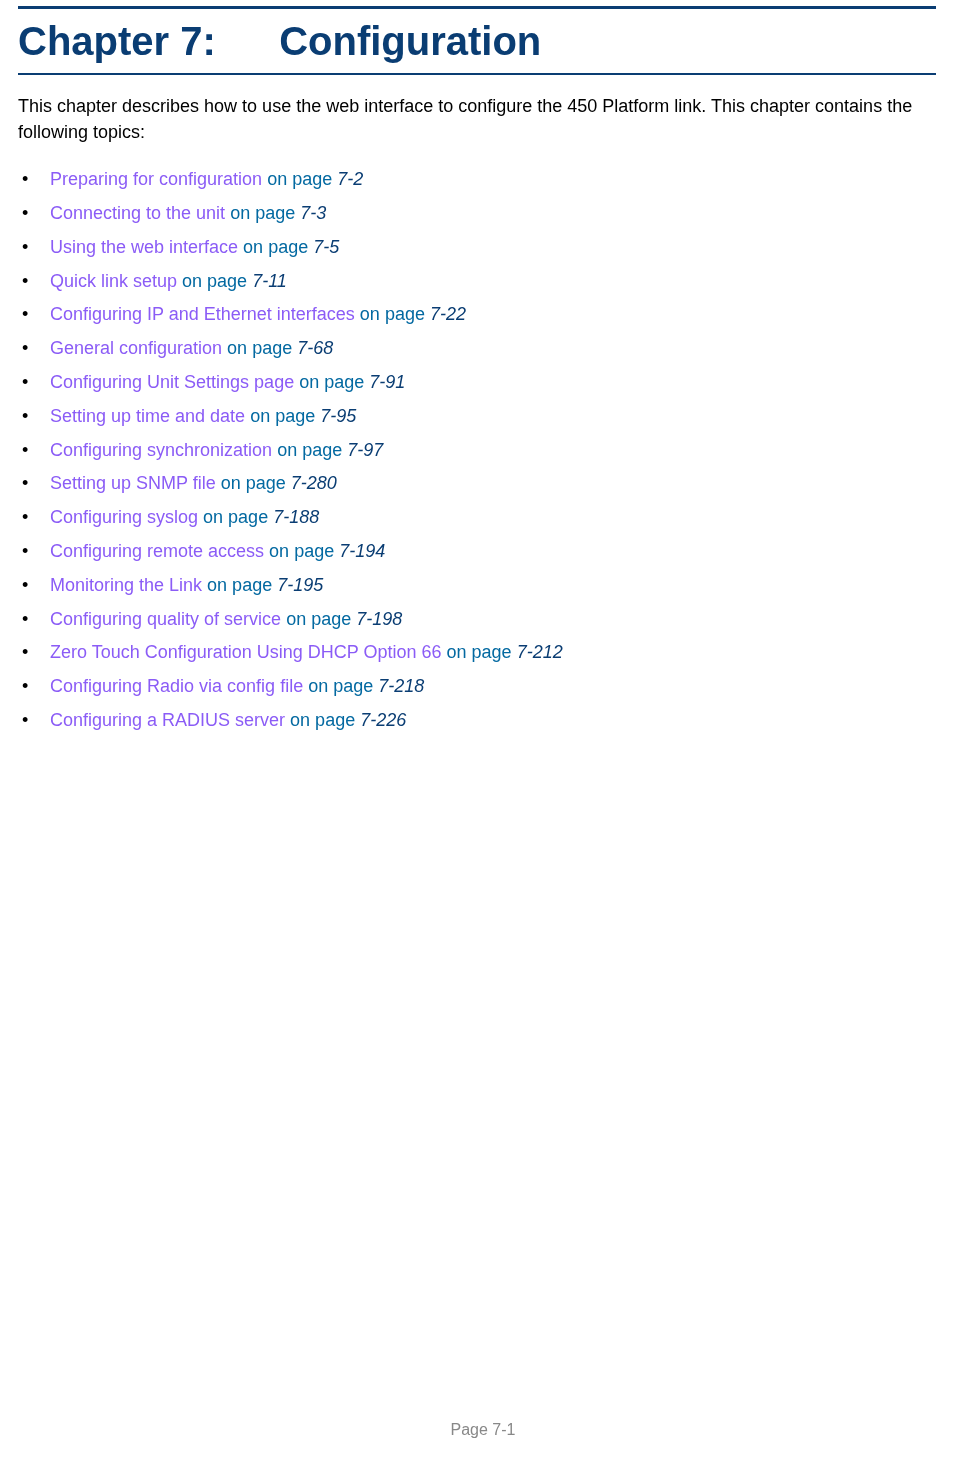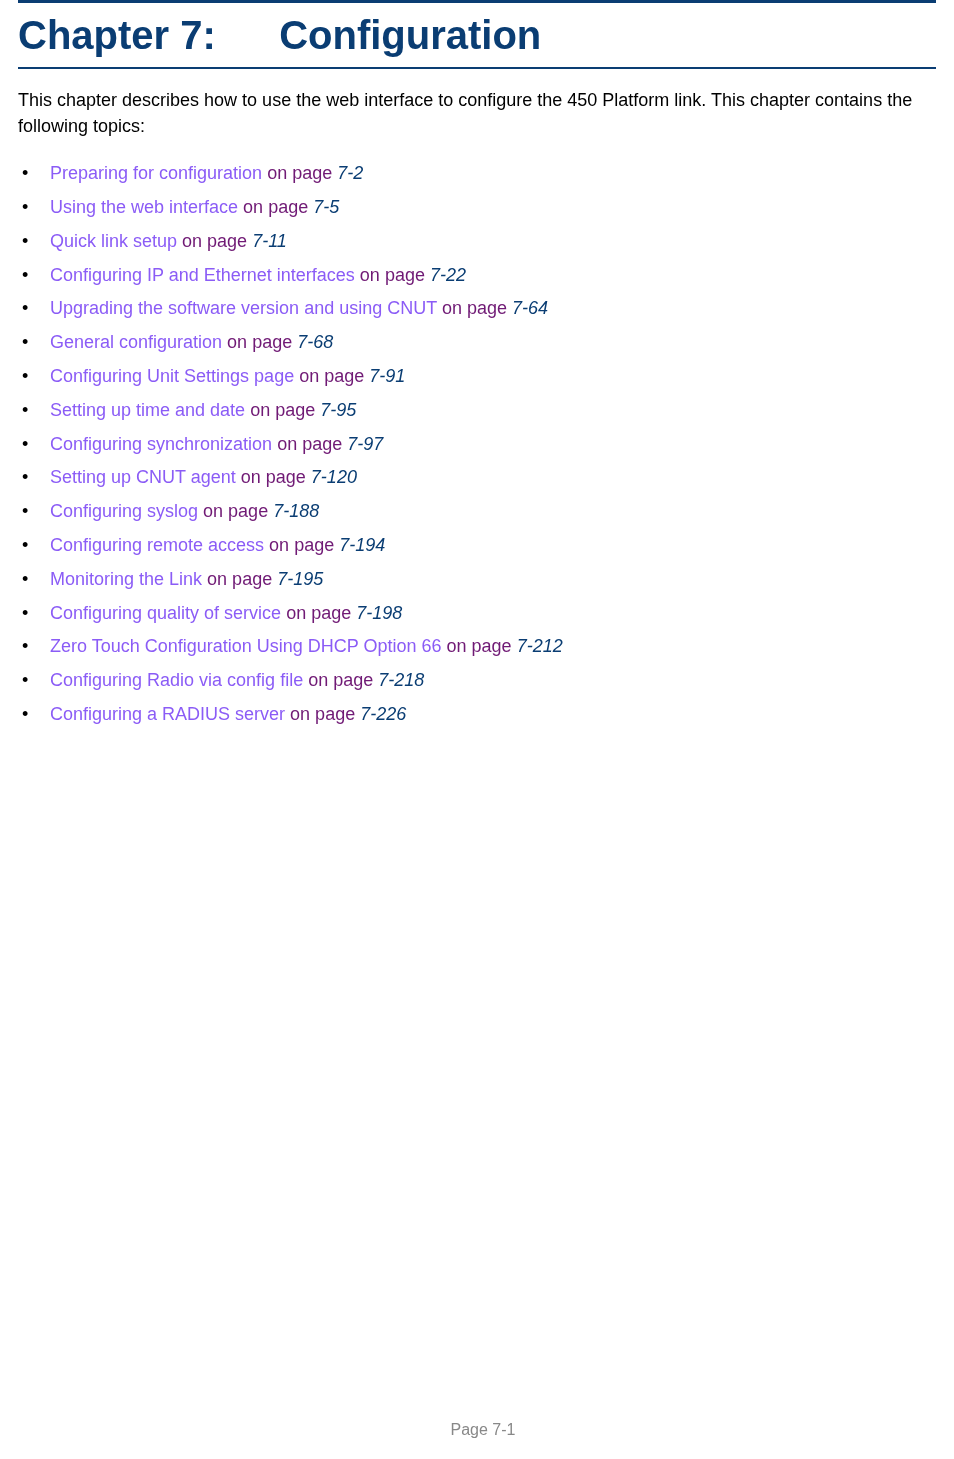--- a/index.html
+++ b/index.html
@@ -13,20 +13,21 @@
       box-sizing: border-box;
     }
     .page {
       padding: 0 18px 0 18px;
       box-sizing: border-box;
     }
     .chapter-heading {
       border-top: 3px solid #0a3d73;
       border-bottom: 2px solid #0a3d73;
       padding: 10px 0 10px 0;
+      margin-top: 6px;
     }
     .chapter-heading h1 {
       color: #0a3d73;
       font-size: 40px;
       font-weight: bold;
       margin: 0;
       letter-spacing: 0px;
       line-height: 1.1;
     }
     .chapter-heading .label {
@@ -59,21 +60,21 @@
       color: #000;
     }
     ul.toc li .link-text {
       color: #8b5cf6;
     }
     ul.toc li .page-ref {
       color: #0a3d73;
       font-style: italic;
     }
     ul.toc li .on-page {
-      color: #701a75;
+      color: #0369a1;
     }
     .footer {
       position: absolute;
       bottom: 20px;
       left: 12px;
       right: 0;
       text-align: center;
       color: #888;
       font-size: 16px;
     }
@@ -86,29 +87,29 @@
     <h1>
       <span class="label">Chapter 7:</span>
       <span>Configuration</span>
     </h1>
   </div>
 
   <p class="intro">This chapter describes how to use the web interface to configure the 450 Platform link. This chapter contains the following topics:</p>
 
   <ul class="toc" id="toc-list">
       <li><span class="link-text">Preparing for configuration</span><span class="on-page"> on page </span><span class="page-ref">7-2</span></li>
+      <li><span class="link-text">Connecting to the unit</span><span class="on-page"> on page </span><span class="page-ref">7-3</span></li>
       <li><span class="link-text">Using the web interface</span><span class="on-page"> on page </span><span class="page-ref">7-5</span></li>
       <li><span class="link-text">Quick link setup</span><span class="on-page"> on page </span><span class="page-ref">7-11</span></li>
       <li><span class="link-text">Configuring IP and Ethernet interfaces</span><span class="on-page"> on page </span><span class="page-ref">7-22</span></li>
-      <li><span class="link-text">Upgrading the software version and using CNUT</span><span class="on-page"> on page </span><span class="page-ref">7-64</span></li>
       <li><span class="link-text">General configuration</span><span class="on-page"> on page </span><span class="page-ref">7-68</span></li>
       <li><span class="link-text">Configuring Unit Settings page</span><span class="on-page"> on page </span><span class="page-ref">7-91</span></li>
       <li><span class="link-text">Setting up time and date</span><span class="on-page"> on page </span><span class="page-ref">7-95</span></li>
       <li><span class="link-text">Configuring synchronization</span><span class="on-page"> on page </span><span class="page-ref">7-97</span></li>
-      <li><span class="link-text">Setting up CNUT agent</span><span class="on-page"> on page </span><span class="page-ref">7-120</span></li>
+      <li><span class="link-text">Setting up SNMP file</span><span class="on-page"> on page </span><span class="page-ref">7-280</span></li>
       <li><span class="link-text">Configuring syslog</span><span class="on-page"> on page </span><span class="page-ref">7-188</span></li>
       <li><span class="link-text">Configuring remote access</span><span class="on-page"> on page </span><span class="page-ref">7-194</span></li>
       <li><span class="link-text">Monitoring the Link</span><span class="on-page"> on page </span><span class="page-ref">7-195</span></li>
       <li><span class="link-text">Configuring quality of service</span><span class="on-page"> on page </span><span class="page-ref">7-198</span></li>
       <li><span class="link-text">Zero Touch Configuration Using DHCP Option 66</span><span class="on-page"> on page </span><span class="page-ref">7-212</span></li>
       <li><span class="link-text">Configuring Radio via config file</span><span class="on-page"> on page </span><span class="page-ref">7-218</span></li>
       <li><span class="link-text">Configuring a RADIUS server</span><span class="on-page"> on page </span><span class="page-ref">7-226</span></li>
     </ul>
 </div>
 

